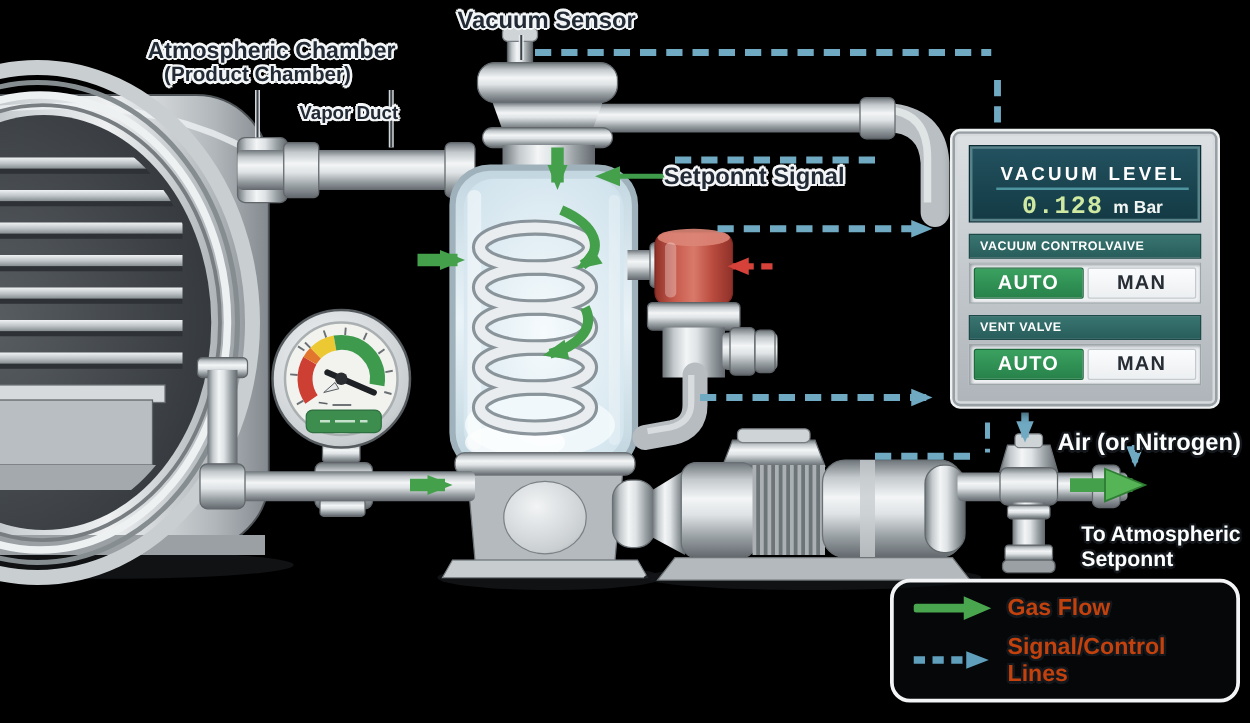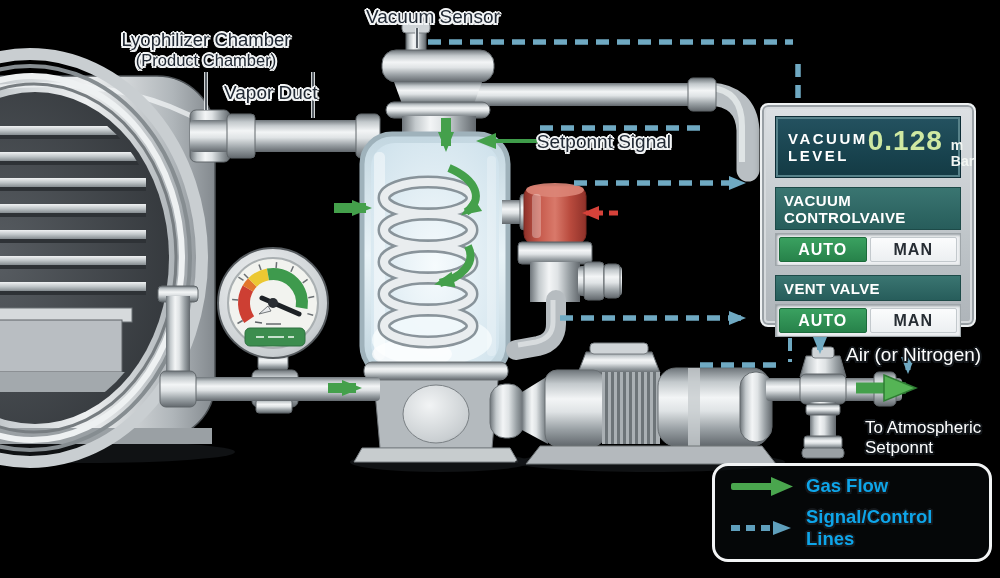--- a/index.html
+++ b/index.html
@@ -1,58 +1,58 @@
 <!DOCTYPE html>
 <html><head>
 <meta charset="utf-8">
 <style>
   html,body{margin:0;padding:0;background:#000;}
   .stage{position:relative;width:1000px;height:578px;background:#000;overflow:hidden;
          font-family:"Liberation Sans",sans-serif;}
 
   
-  .lbl{position:absolute;font-weight:normal;white-space:nowrap;line-height:1.15;}
+  .lbl{position:absolute;font-weight:bold;white-space:nowrap;line-height:1.15;}
   .lbl-dark{color:#222a35;
     text-shadow:2px 0 0 #f3f5f6,-2px 0 0 #f3f5f6,0 2px 0 #f3f5f6,0 -2px 0 #f3f5f6,
                 1.5px 1.5px 0 #f3f5f6,-1.5px -1.5px 0 #f3f5f6,1.5px -1.5px 0 #f3f5f6,-1.5px 1.5px 0 #f3f5f6;}
   .lbl-light{color:#fdfefe;
     text-shadow:2px 0 0 #14181c,-2px 0 0 #14181c,0 2px 0 #14181c,0 -2px 0 #14181c,
                 1.5px 1.5px 0 #14181c,-1.5px -1.5px 0 #14181c,1.5px -1.5px 0 #14181c,-1.5px 1.5px 0 #14181c;}
 
   
   .panel{position:absolute;left:760px;top:103px;width:216px;height:224px;box-sizing:border-box;
          background:linear-gradient(180deg,#dde1e4,#bfc5c9 60%,#aeb4b9);
          border:2px solid #eef1f2;border-radius:8px;
          box-shadow:inset 0 0 0 2px #99a0a5, inset 0 0 0 4px #d6dadd, 3px 4px 8px rgba(0,0,0,.55);
          padding:11px 13px;}
   .display{height:60px;background:linear-gradient(180deg,#245260,#17414c 70%,#143a44);
          border:1px solid #0d2d36;box-shadow:inset 0 0 0 2px #57828a;
-         display:flex;flex-direction:row;justify-content:space-between;align-items:center;padding-left:12px;}
+         display:flex;flex-direction:column;justify-content:flex-end;align-items:center;padding-left:12px;}
   .disp-title{color:#fff;font-weight:bold;font-size:15px;letter-spacing:2.5px;}
   .disp-divider{height:2px;background:#4d949f;width:90%;margin:2px auto 2px;}
   .disp-value-row{display:flex;align-items:baseline;}
-  .disp-value{color:#cfe9a2;font-weight:bold;font-size:28px;letter-spacing:1px;}
+  .disp-value{color:#cfe9a2;font-weight:bold;font-size:20px;letter-spacing:1px;font-family:Liberation Mono, monospace;}
   .disp-unit{color:#f2f6f3;font-weight:bold;font-size:14px;margin-left:8px;}
   .sec-header{margin-top:9px;background:linear-gradient(180deg,#3a7571,#275d5b);
-         color:#fff;font-weight:bold;font-size:15px;letter-spacing:.4px;
+         color:#fff;font-weight:bold;font-size:10px;letter-spacing:.4px;
          padding:4px 8px 3px;border:1px solid #1d4a48;}
   .btn-row{margin-top:3px;display:flex;background:#eef0f2;border:1px solid #9fa6aa;
          box-shadow:inset 1px 1px 3px #8e969b;padding:3px;}
   .btn{flex:1;height:25px;font-family:"Liberation Sans",sans-serif;font-weight:bold;
          font-size:16px;letter-spacing:1px;border-radius:2px;cursor:pointer;}
   .btn-auto{background:linear-gradient(180deg,#3aa160,#27824a);color:#fff;border:1.5px solid #1d6b3c;}
   .btn-man{background:linear-gradient(180deg,#fbfcfd,#eceff1);color:#272d34;border:1px solid #c3c9cd;margin-left:3px;}
 
   
   .legend{position:absolute;left:712px;top:463px;width:280px;height:99px;box-sizing:border-box;
          border:3px solid #f2f4f5;border-radius:16px;background:rgba(10,12,14,.55);
          display:flex;flex-direction:column;justify-content:space-between;padding:9px 14px;}
   .leg-row{display:flex;align-items:center;gap:11px;}
   .leg-swatch{flex:0 0 66px;height:22px;display:flex;align-items:center;}
-  .leg-label{font-weight:bold;font-size:18.5px;color:#0ea5e9;
+  .leg-label{font-weight:bold;font-size:18.5px;color:#c2410c;
     text-shadow:2px 0 0 #14181c,-2px 0 0 #14181c,0 2px 0 #14181c,0 -2px 0 #14181c,
                 1.5px 1.5px 0 #14181c,-1.5px -1.5px 0 #14181c,1.5px -1.5px 0 #14181c,-1.5px 1.5px 0 #14181c;}
 </style>
 </head>
 <body>
 
 <div class="stage">
 
   <svg width="1000" height="578" viewBox="0 0 1000 578" style="position:absolute;left:0;top:0">
     <defs>
@@ -347,23 +347,23 @@
       <line x1="206" y1="72" x2="206" y2="110" stroke="#e9edef" stroke-width="4" opacity="0.9"></line>
       <line x1="206" y1="72" x2="206" y2="110" stroke="#3a424a" stroke-width="1.6"></line>
       <line x1="313" y1="72" x2="313" y2="118" stroke="#e9edef" stroke-width="4" opacity="0.9"></line>
       <line x1="313" y1="72" x2="313" y2="118" stroke="#3a424a" stroke-width="1.6"></line>
       <line x1="417" y1="28" x2="417" y2="48" stroke="#e9edef" stroke-width="4" opacity="0.9"></line>
       <line x1="417" y1="28" x2="417" y2="48" stroke="#3a424a" stroke-width="1.6"></line>
       <path d="M 546,141 L 482,141" stroke="#3f9c4a" stroke-width="4" fill="none" marker-end="url(#mG)"></path>
     </g>
   </svg>
 
-  <div class="lbl lbl-dark" style="left:118px;top:29px;width:176px;text-align:center;font-size:18.5px">Lyophilizer Chamber</div>
+  <div class="lbl lbl-dark" style="left:118px;top:29px;width:176px;text-align:center;font-size:18.5px">Atmospheric Chamber</div>
   <div class="lbl lbl-dark" style="left:118px;top:51px;width:176px;text-align:center;font-size:16.5px">(Product Chamber)</div>
-  <div class="lbl lbl-dark" style="left:224px;top:82px;width:110px;text-align:left;font-size:19px">Vapor Duct</div>
+  <div class="lbl lbl-dark" style="left:224px;top:82px;width:110px;text-align:center;font-size:15px">Vapor Duct</div>
   <div class="lbl lbl-dark" style="left:366px;top:6px;width:130px;text-align:center;font-size:19px">Vacuum Sensor</div>
   <div class="lbl lbl-dark" style="left:531px;top:131px;width:140px;text-align:right;font-size:19px">Setponnt Signal</div>
   <div class="lbl lbl-light" style="left:846px;top:344px;font-size:19px">Air (or Nitrogen)</div>
   <div class="lbl lbl-light" style="left:865px;top:418px;font-size:17px">
     <div>To Atmospheric</div>
     <div>Setponnt</div>
   </div>
 
   <div class="panel">
     <div class="display">

